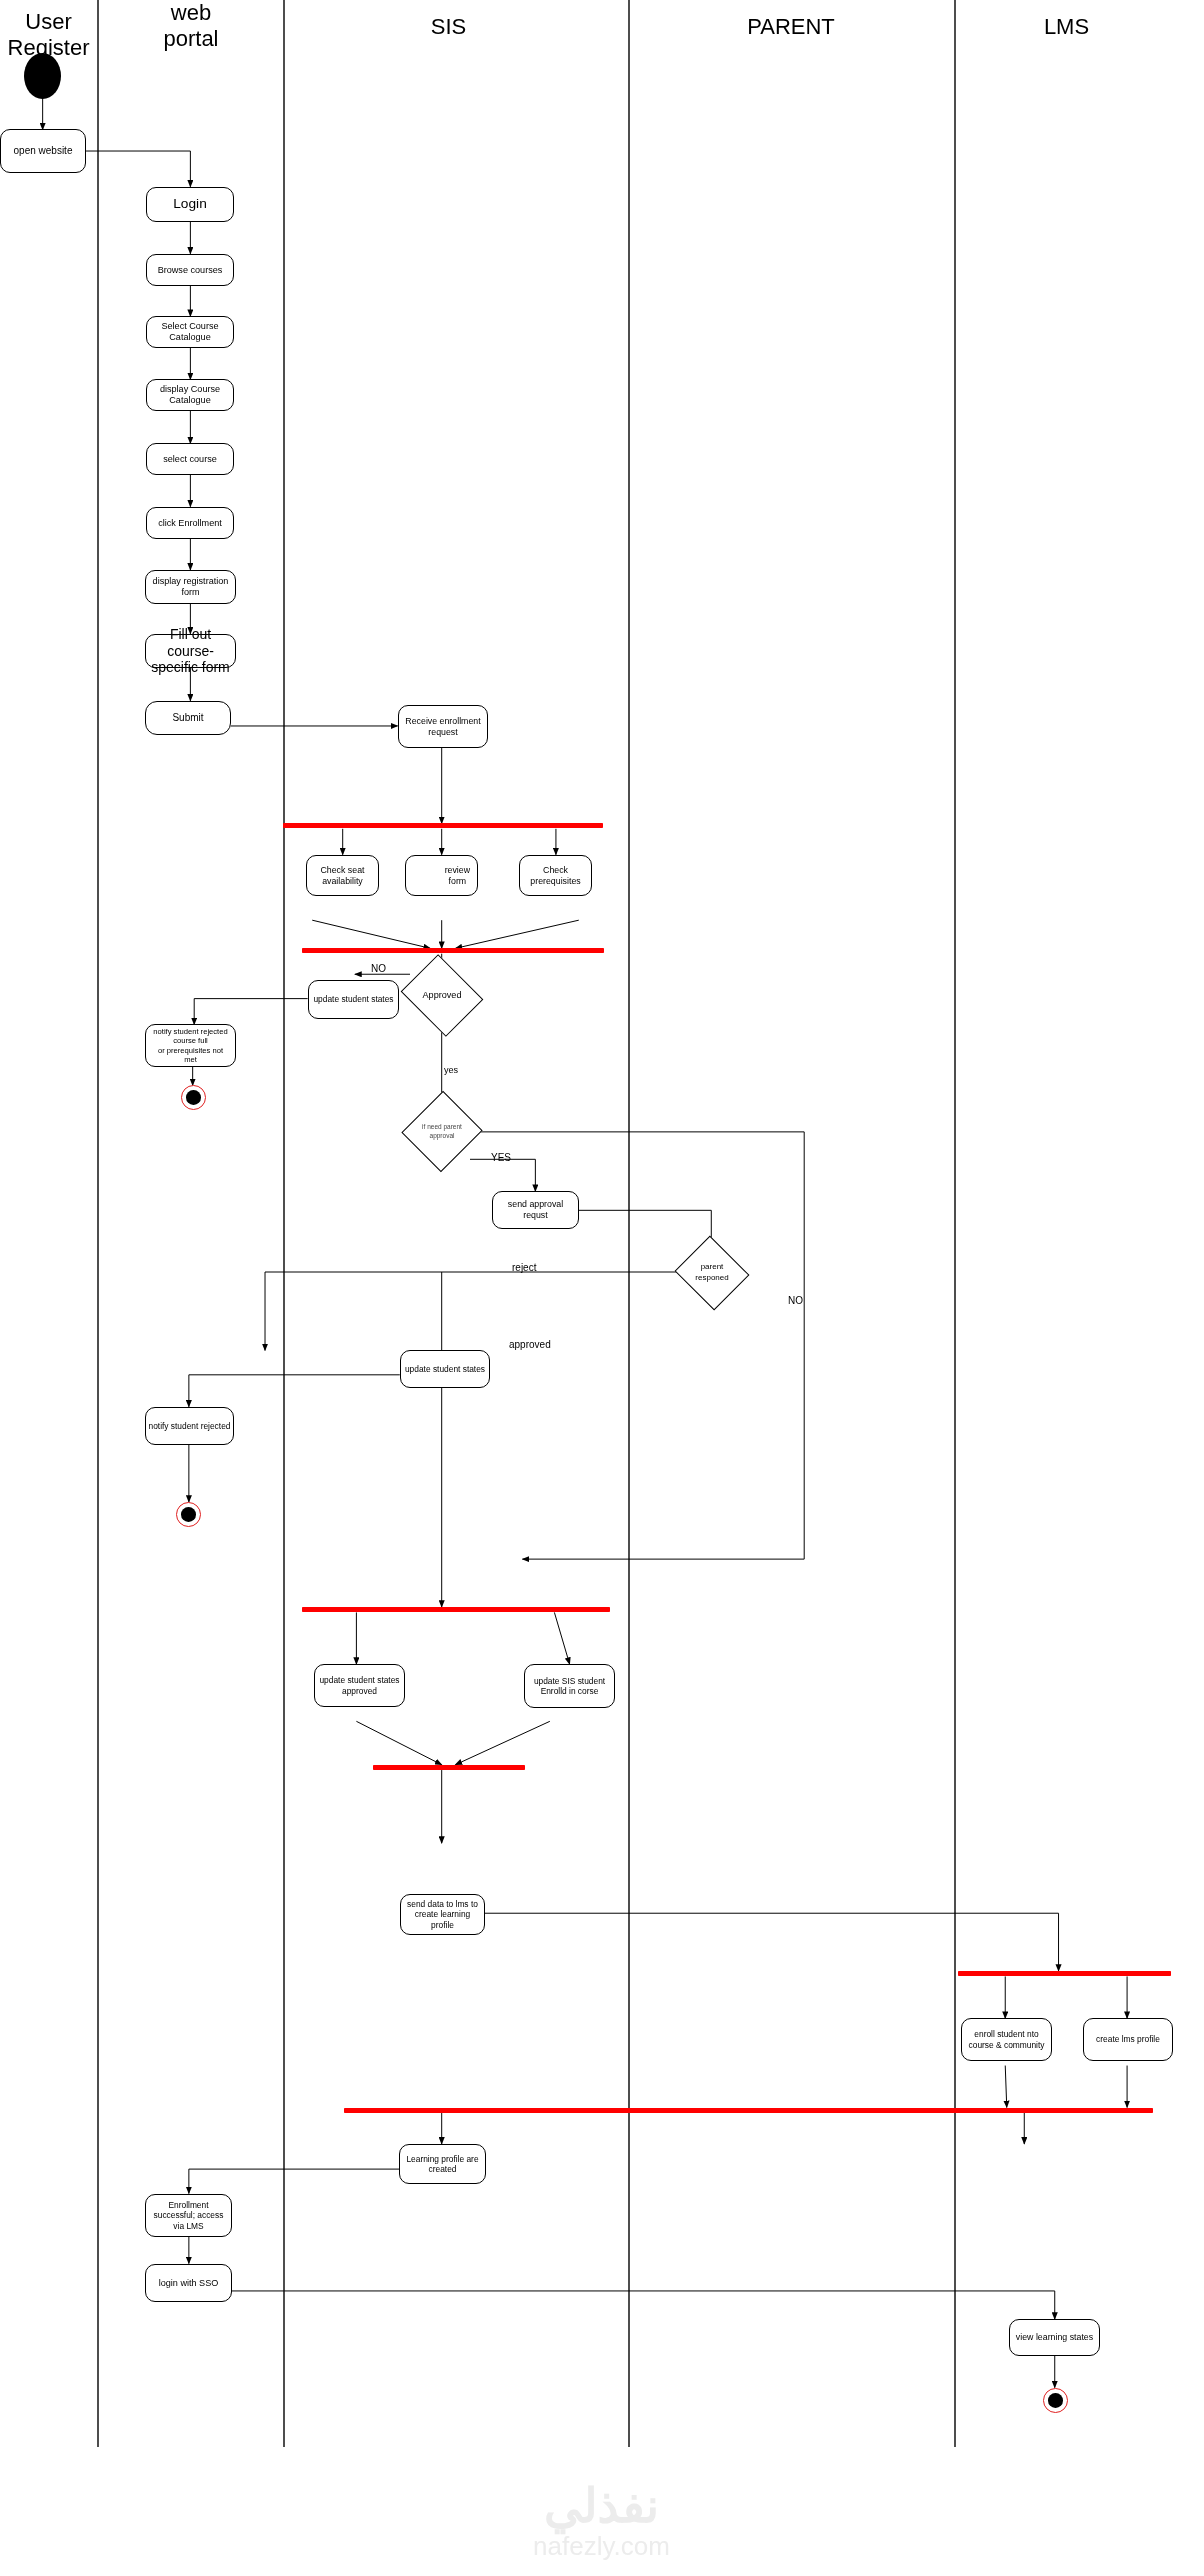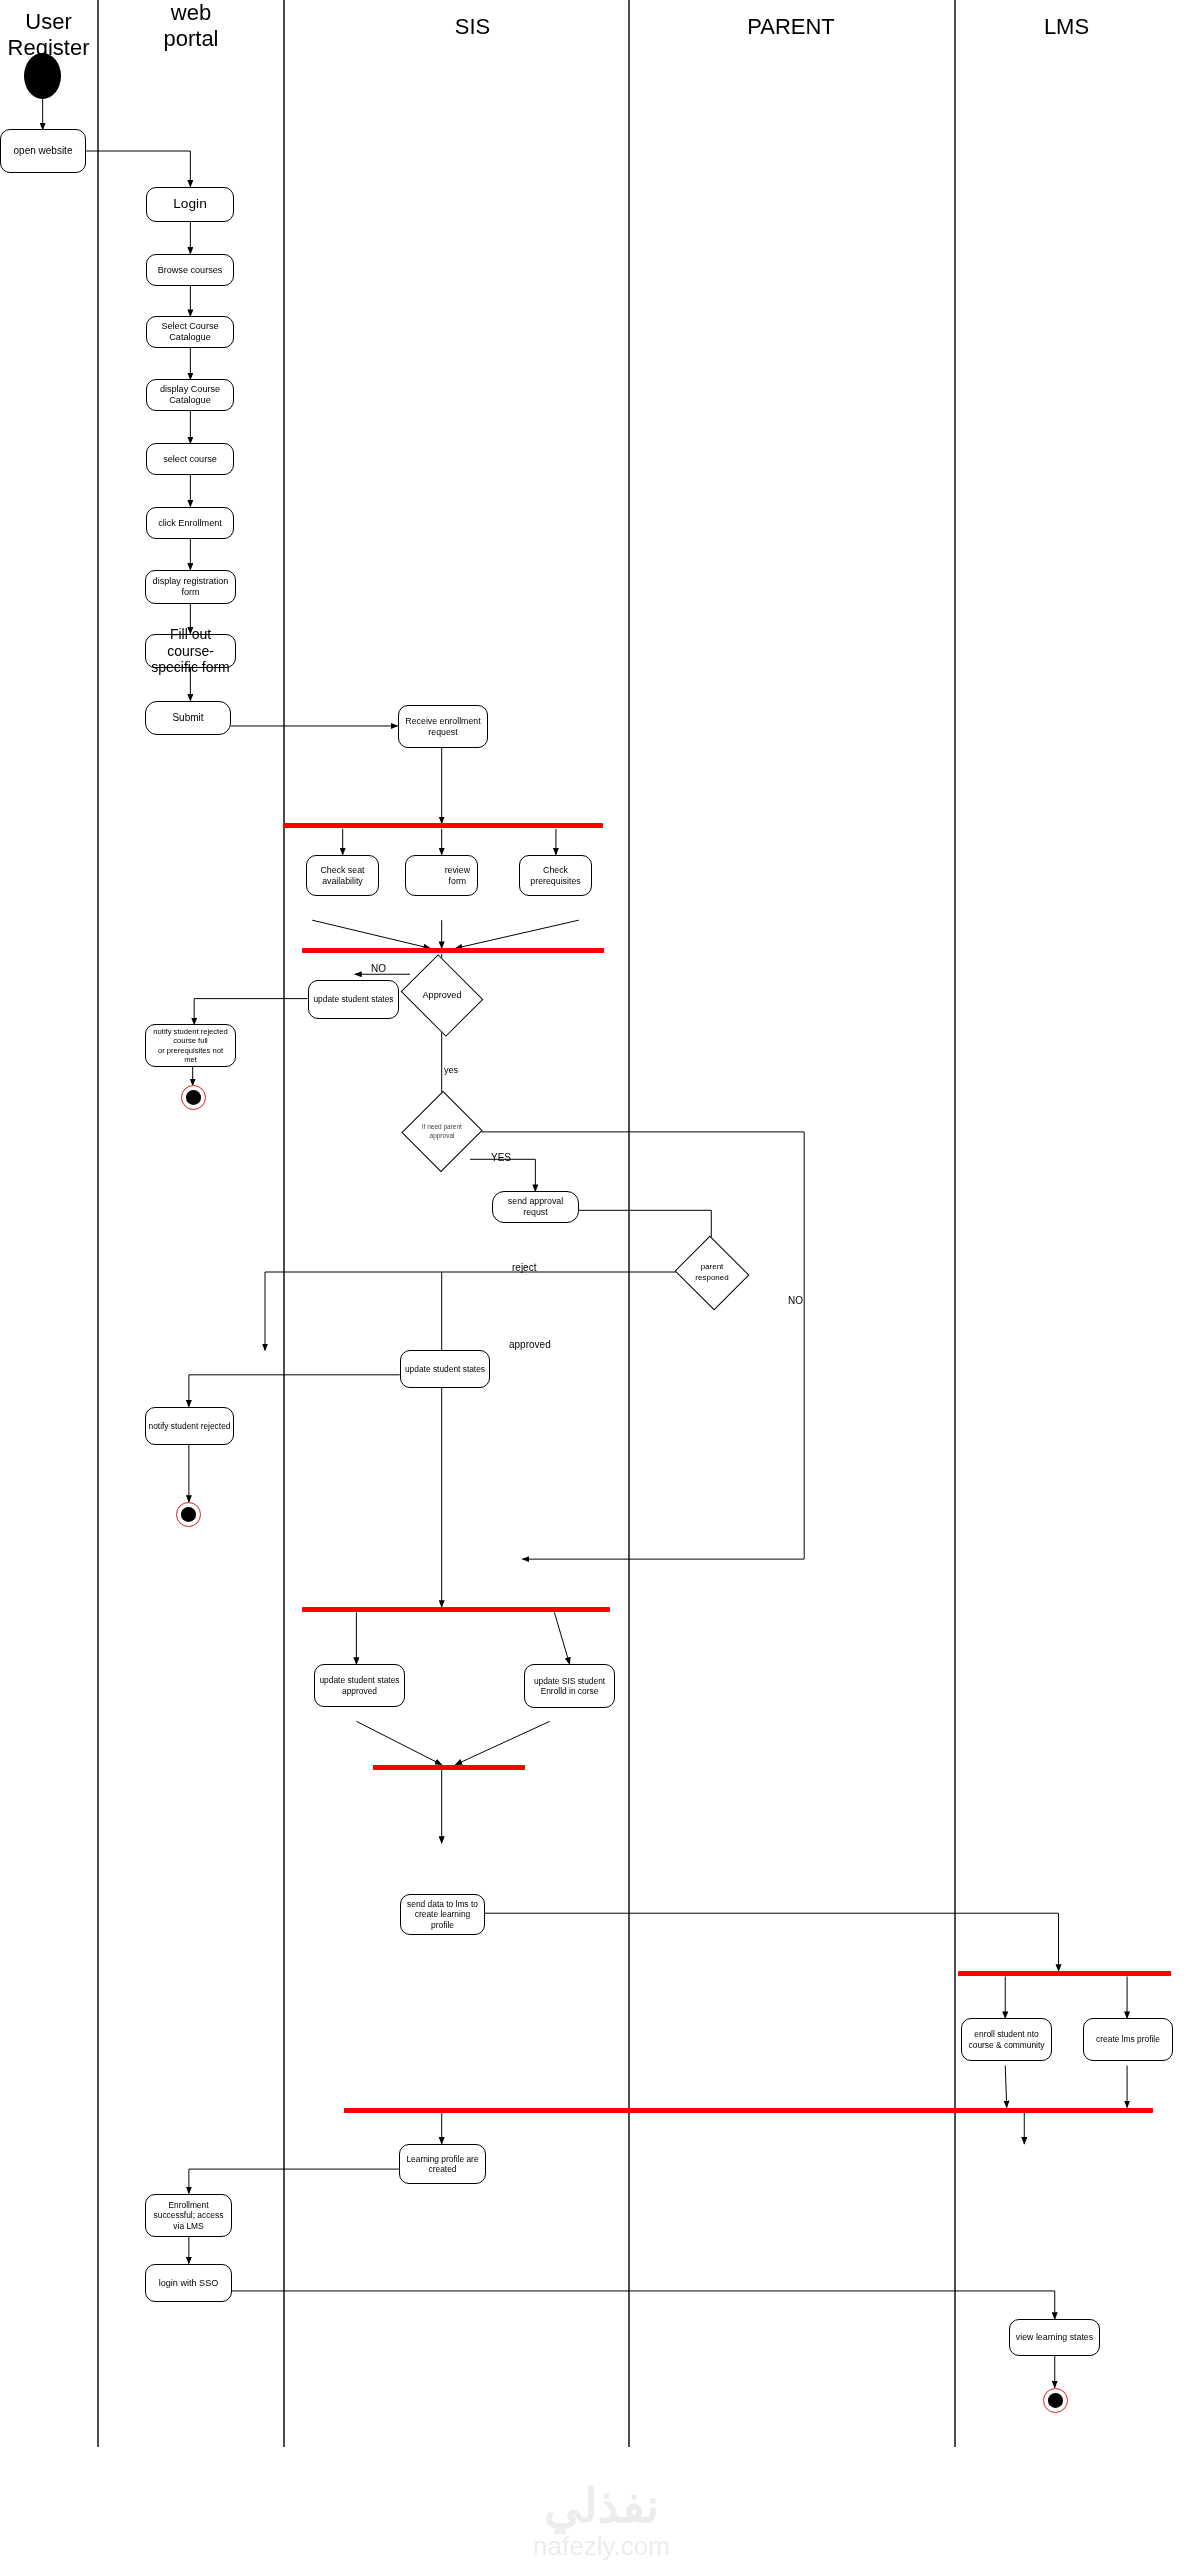--- a/index.html
+++ b/index.html
@@ -127,21 +127,21 @@
 
   <div class="lane-divider" style="left:97px;  height:2447px;"></div>
   <div class="lane-divider" style="left:283px;  height:2447px;"></div>
   <div class="lane-divider" style="left:628px;  height:2447px;"></div>
   <div class="lane-divider" style="left:954px; height:2447px;"></div>
 
   <div class="lane-title" style="left:0px;   top:9.1px; width:97px;">User
 Register</div>
   <div class="lane-title" style="left:99px; top:0px;  width:184px;">web
 portal</div>
-  <div class="lane-title" style="left:301px; top:13.7px; width:343px;">SIS</div>
+  <div class="lane-title" style="left:277px; top:13.7px; width:343px;">SIS</div>
   <div class="lane-title" style="left:629px; top:13.7px; width:324px;">PARENT</div>
   <div class="lane-title" style="left:955px;top:13.7px; width:223px;">LMS</div>
 
   <svg class="diag-svg" viewBox="0 0 1581 3382" width="1204" height="2576">
     <defs>
       <marker id="ah" markerWidth="10" markerHeight="8" refX="9" refY="4" orient="auto" markerUnits="userSpaceOnUse">
         <path d="M0,0 L10,4 L0,8 z" fill="#000"></path>
       </marker>
     </defs>
     <g stroke="#000" stroke-width="1.3" fill="none">
@@ -279,21 +279,21 @@
   <div class="end-node" style="left:181px; top:1085px; width:25px; height:25px;">
       <i></i>
     </div>
 
   <div class="decision" style="left:414px; top:1102px; width:56px; height:59px;">
     <div class="dshape"></div>
     <div class="dlabel" style="font-size:6.5px; color:#444;">if need parent
 approval</div>
   </div>
 
-  <div class="act" style="left:492px; top:1191px; width:87px; height:32px; font-size:8.8px;border-radius:12px;">send approval requst</div>
+  <div class="act" style="left:492px; top:1191px; width:87px; height:38px; font-size:8.8px;">send approval requst</div>
 
   <div class="decision" style="left:684px; top:1248px; width:56px; height:50px;">
     <div class="dshape"></div>
     <div class="dlabel" style="font-size:8px;">parent
 responed</div>
   </div>
 
   <div class="act" style="left:400px; top:1350px; width:90px; height:38px; font-size:8.4px;">update student states</div>
 
   <div class="act" style="left:145px; top:1407px; width:89px; height:38px; font-size:8.4px;">notify student rejected</div>

